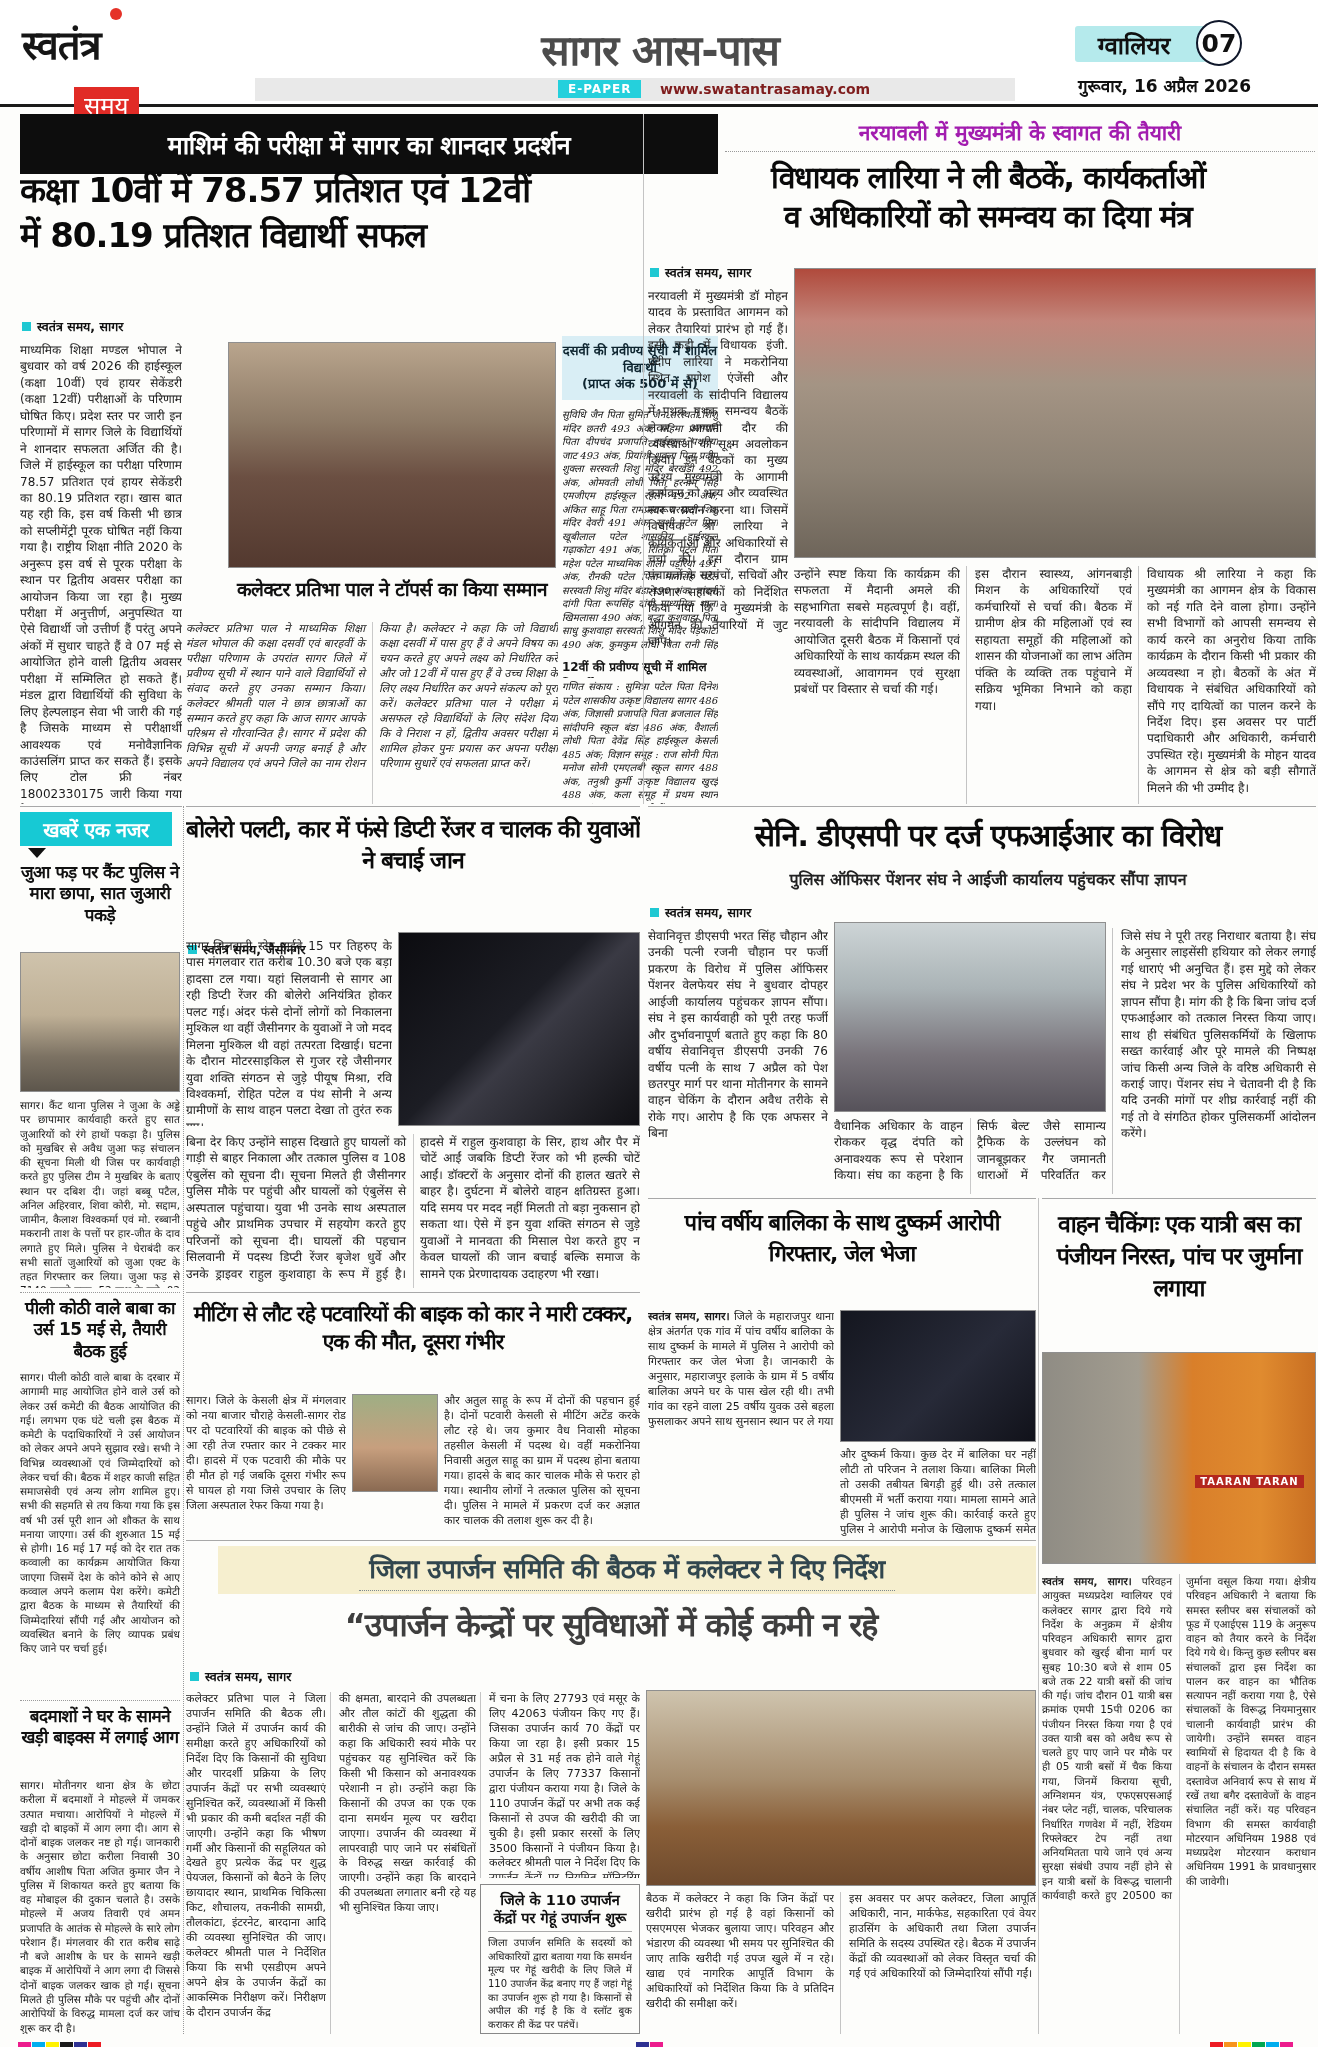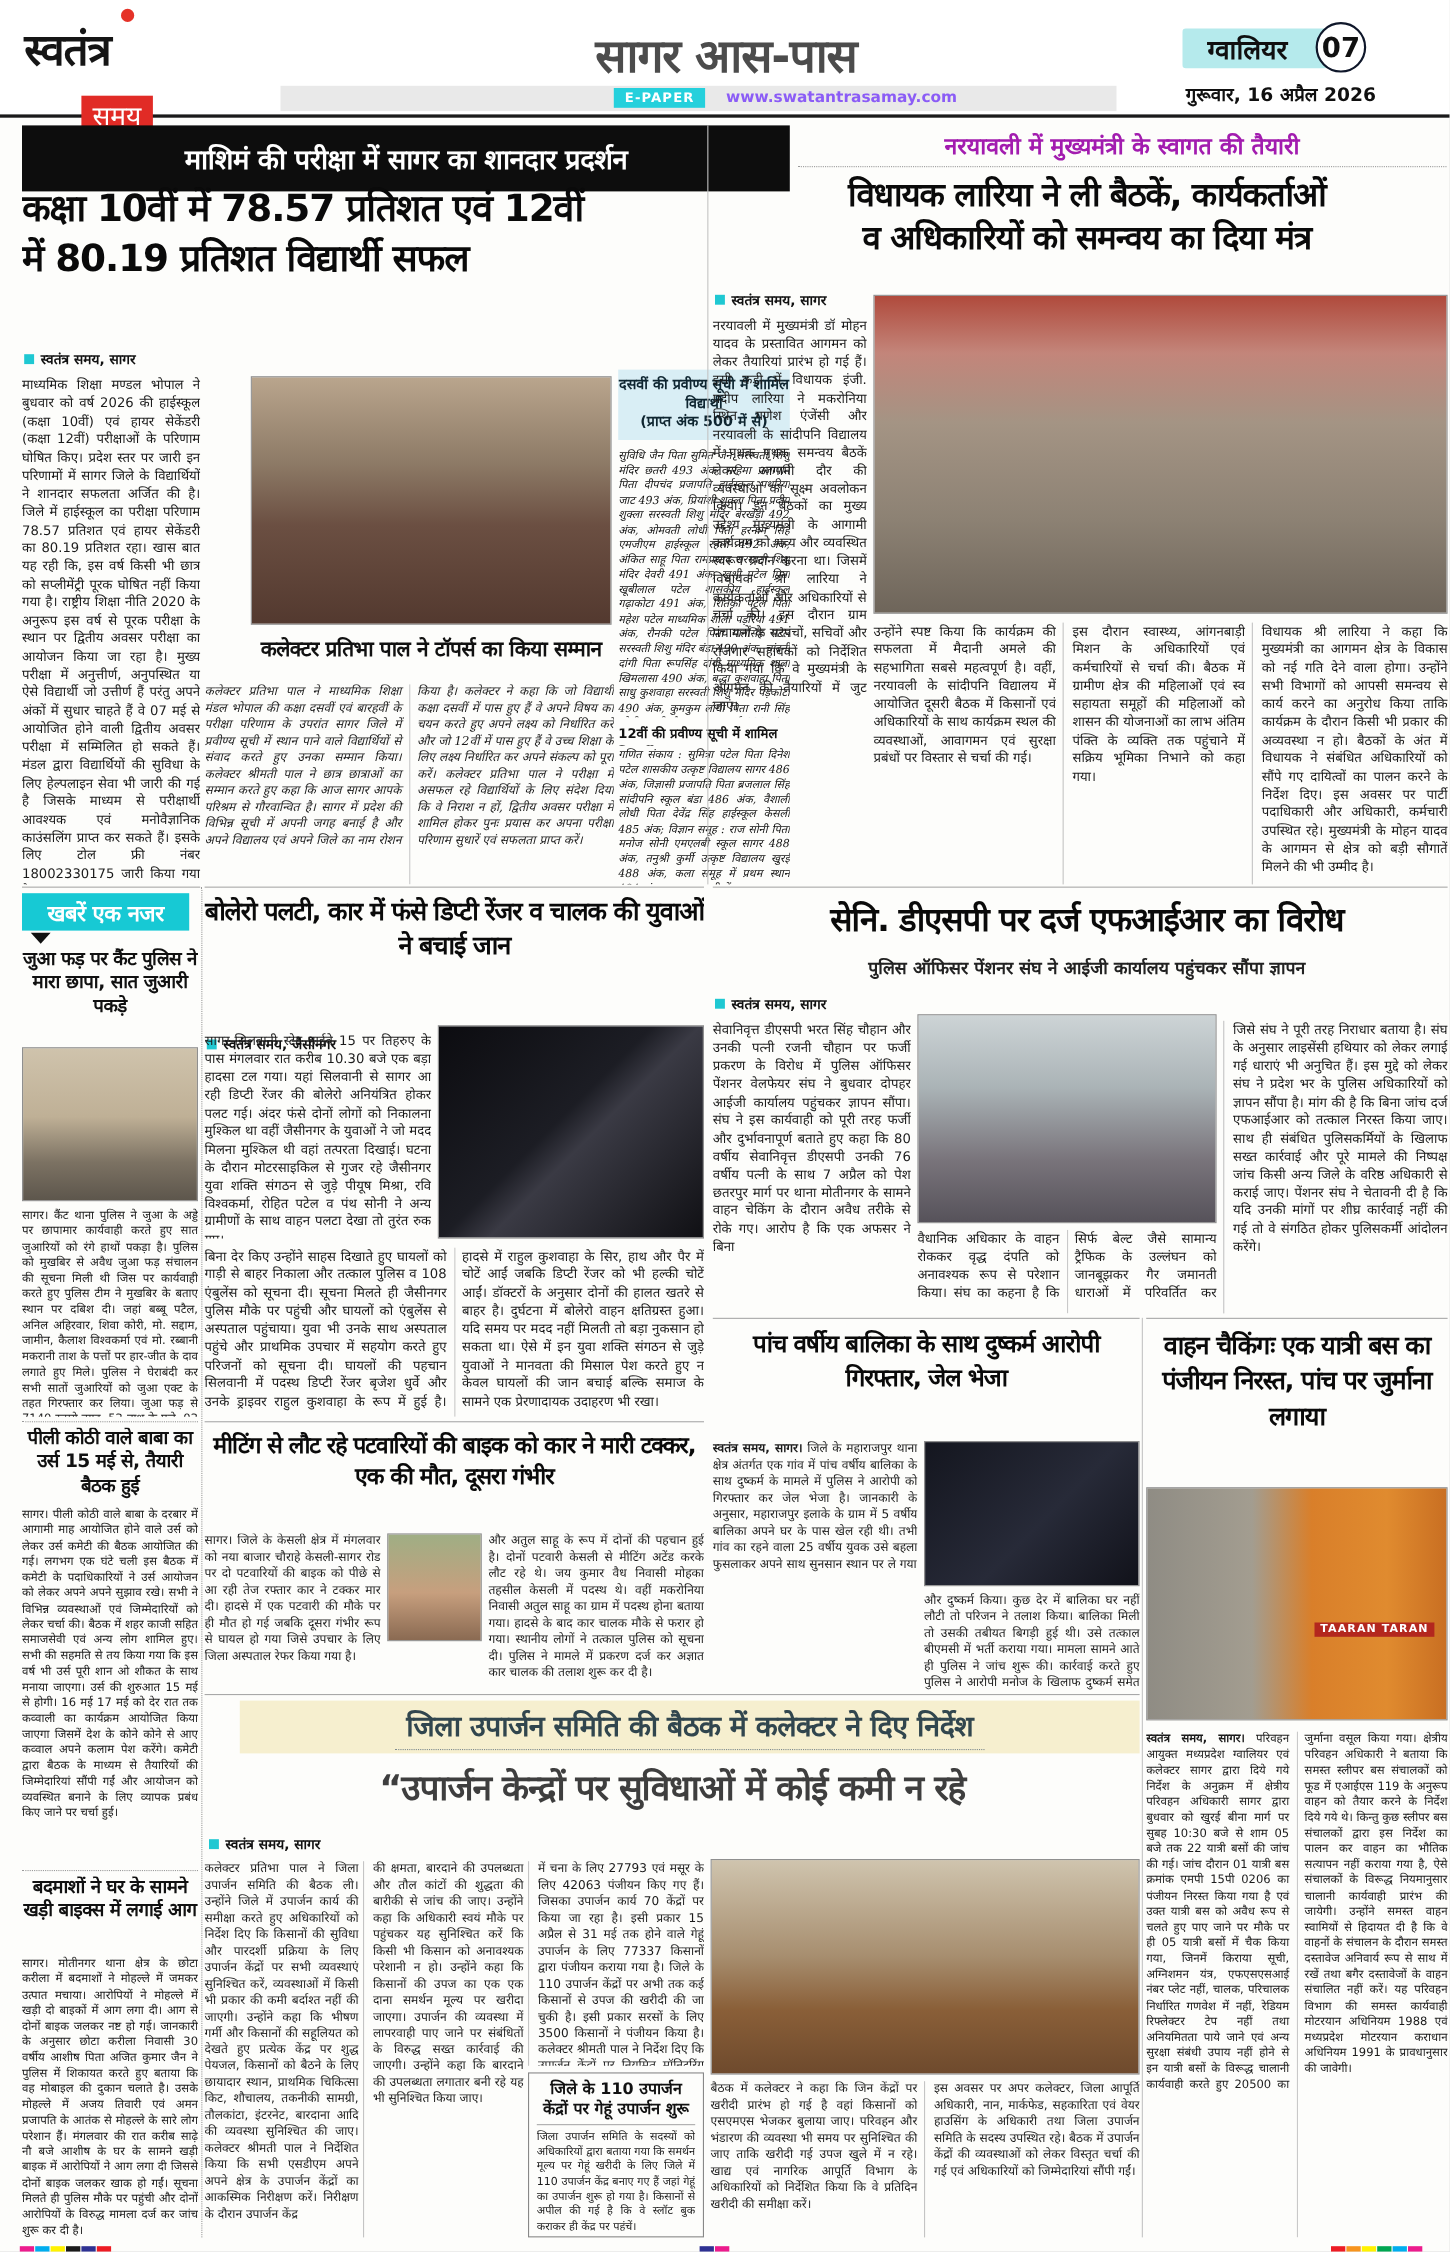--- a/index.html
+++ b/index.html
@@ -17,21 +17,21 @@
   
   .masthead-rule { border-bottom:3px solid #1a1a1a; }
   .logo-line1 { font-size:40px; font-weight:bold; color:#151515; letter-spacing:-1px; }
   .logo-dot { width:12px; height:12px; border-radius:50%; background:#e53228; }
   .logo-box { background:#e12b26; color:#fff; font-weight:normal; font-size:24px;
               padding:1px 10px; display:inline-block;margin-top:19px; }
   .section-title { font-size:42px; font-weight:bold; color:#4c4c4c; letter-spacing:-1px; }
   .gray-strip { background:#e9e9e9; }
   .epaper { background:#25d0dc; color:#fff; font-weight:bold; font-size:12px;
             padding:2px 10px; letter-spacing:1px; }
-  .website { font-size:14px; font-weight:bold; color:#8b5cf6; }
+  .website { font-size:14px; font-weight:bold; color:#7f1d1d; }
   .city-badge { background:#b5eaec; border-radius:3px; display:flex; align-items:center;
                 justify-content:center; font-size:24px; font-weight:bold; color:#101010; }
   .page-circle { background:#fff; border:2px solid #0f172a; border-radius:50%;
                  display:flex; align-items:center; justify-content:center;
                  font-size:25px; font-weight:bold; color:#101010; }
   .date-line { font-size:17px; font-weight:bold; color:#101010; }
 
   
   .kicker-bar { background:#0d0d0d; color:#fff; font-weight:bold; font-size:25px;
                 display:flex; align-items:center; justify-content:center; letter-spacing:-0.5px; }

